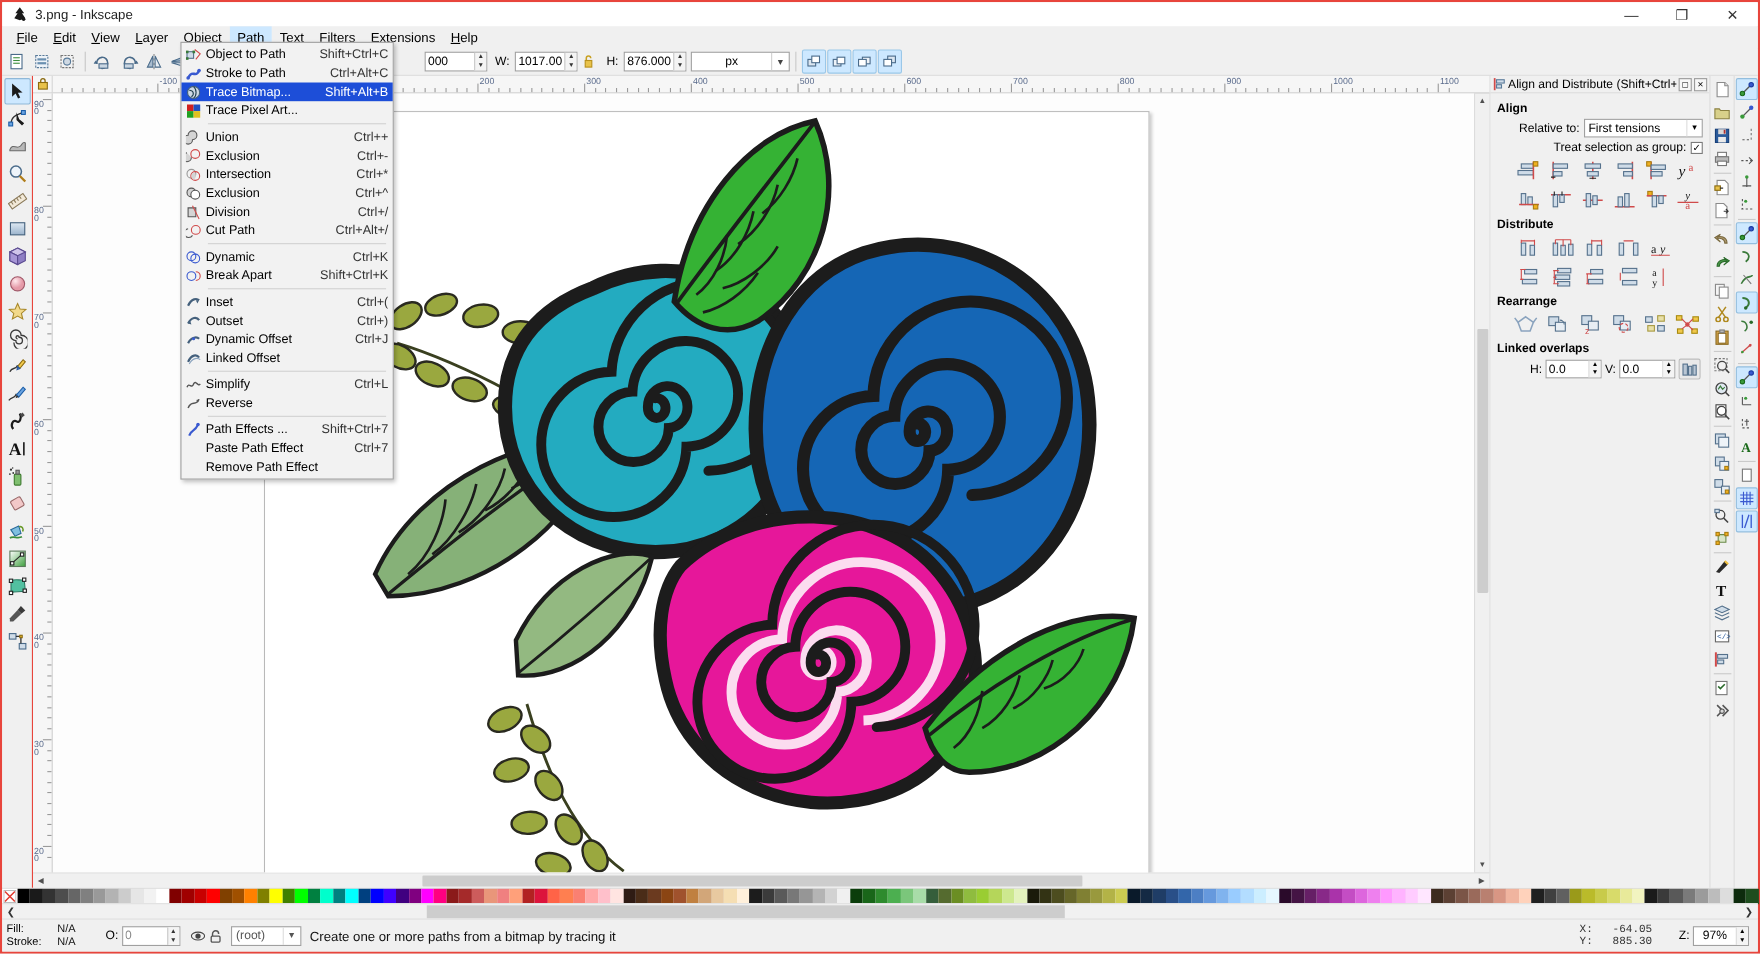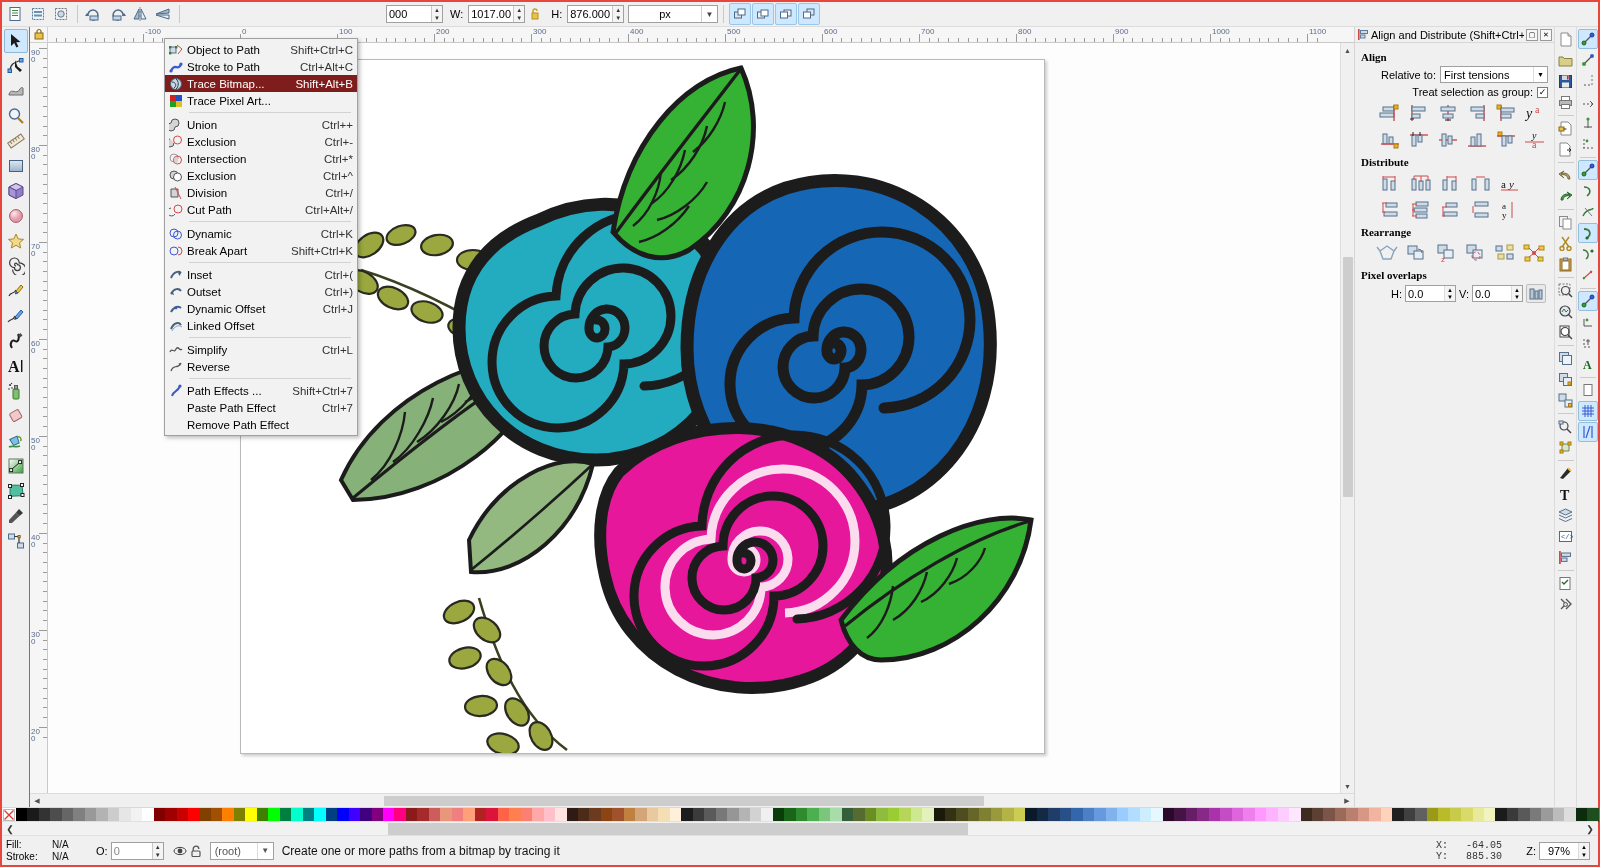--- a/index.html
+++ b/index.html
@@ -145,21 +145,21 @@
 
   
   #rightdock { width: 200px; min-width:200px; background: #f0f0f0; display: flex; flex-direction: column;
                border-left: 1px solid #d5d5d5; }
   #dockHeaderRow { display: flex; align-items: center; height: 16px; background: #f0f0f0;
                    border-bottom: 1px solid #d8d8d8; padding: 0 2px; }
   #dockHeaderRow .dtitle { font-size: 11px; flex: 1; white-space: nowrap; overflow: hidden; }
   .dockbtn { width: 12px; height: 12px; border: 1px solid #9a9a9a; background: #f7f7f7;
              display:flex; align-items:center; justify-content:center; font-size: 7px; margin-left: 2px; }
   #dockBody { flex: 1; padding: 4px 6px; overflow: hidden; background:#f0f0f0; }
-  .sec-title { font-weight: bold; font-size: 11px; margin: 4px 0 3px 0; font-family: Liberation Serif, serif; }
+  .sec-title { font-weight: bold; font-size: 11px; margin: 4px 0 3px 0; }
   .row-right { display: flex; justify-content: flex-end; align-items: center; gap: 4px; margin-bottom: 3px; }
   .row-right label { font-size: 11px; }
   .combo {
     width: 108px; height: 17px; background: #fff; border: 1px solid #a0a0a0;
     display: flex; align-items: center; justify-content: space-between; padding-left: 3px;
   }
   .combo span { font-size: 11px; }
   .combo .cb-arrow { width: 14px; height: 15px; display:flex;align-items:center;justify-content:center; font-size:7px; border-left:1px solid #ddd; }
   .chk { width: 11px; height: 11px; border: 1px solid #7a7a7a; background: #fff;
          display:flex;align-items:center;justify-content:center; font-size:9px; line-height:9px; }
@@ -231,35 +231,61 @@
   
   #pathmenu {
     position: absolute; left: 162px; top: 36px; width: 194px;
     background: #f2f2f2; border: 1px solid #a0a0a0;
     box-shadow: 2px 2px 4px rgba(0,0,0,0.25);
     z-index: 500; padding: 2px 0;
   }
   #pathmenu .mrow {
     display: flex; align-items: center; height: 17px; padding: 0 4px 0 0; position: relative;
   }
-  #pathmenu .mrow.hl { background: #7f1d1d; color: #fff; }
+  #pathmenu .mrow.hl { background: #1d4ed8; color: #fff; }
   #pathmenu .mrow .micon { width: 22px; height: 16px; display:flex; align-items:center; justify-content:center; }
   #pathmenu .mrow .mlabel { flex: 1; font-size: 11.5px; white-space: nowrap; }
   #pathmenu .mrow .maccel { font-size: 11.5px; color: #333; white-space: nowrap; padding-left: 12px; }
   #pathmenu .mrow.hl .maccel { color: #fff; }
   #pathmenu .msep { height: 1px; background: #d2d2d2; margin: 3px 6px 3px 24px; }
 
   svg { display: block; }
 </style>
 </head>
 <body>
 
 <div id="app">
 
-
+  <div id="titlebar">
+    <span class="tb-icon">
+      <svg width="16" height="16" viewBox="0 0 16 16">
+        <path d="M8 1.5 L4 7 L6 7 L3 11.5 L8 13.5 L13 11.5 L10 7 L12 7 Z" fill="#1b1b1b"></path>
+        <circle cx="11.5" cy="12.5" r="1.6" fill="#1b1b1b"></circle>
+      </svg>
+    </span>
+    <span class="tb-title">3.png - Inkscape</span>
+    <div id="wincontrols">
+      <div>—</div>
+      <div>❐</div>
+      <div>✕</div>
+    </div>
+  </div>
+
+  <div id="menubar">
+    <div class="mi"><u>F</u>ile</div>
+    <div class="mi"><u>E</u>dit</div>
+    <div class="mi"><u>V</u>iew</div>
+    <div class="mi"><u>L</u>ayer</div>
+    <div class="mi"><u>O</u>bject</div>
+    <div class="mi open"><u>P</u>ath</div>
+    <div class="mi"><u>T</u>ext</div>
+    <div class="mi">Filter<u>s</u></div>
+    <div class="mi">E<u>x</u>tensions</div>
+    <div class="mi"><u>H</u>elp</div>
+  </div>
 
   <div id="cmdbar">
     <div class="tbtn">
       <svg width="16" height="16" viewBox="0 0 16 16">
           <rect x="3" y="1.5" width="10" height="13" fill="#fff" stroke="#4a6b8a"></rect>
           <rect x="5" y="4" width="6" height="1" fill="#3d8f3d"></rect>
           <rect x="5" y="6.5" width="6" height="1" fill="#3d8f3d"></rect>
           <rect x="5" y="9" width="6" height="1" fill="#3d8f3d"></rect>
         </svg>
     </div>
@@ -1149,21 +1175,21 @@
                 <circle cx="11" cy="10" r="2" fill="#d04a4a"></circle>
                 <rect x="1" y="2" width="5" height="4" fill="#f0c84a" stroke="#a88a10"></rect>
                 <rect x="16" y="3" width="5" height="4" fill="#f0c84a" stroke="#a88a10"></rect>
                 <rect x="2" y="14" width="5" height="4" fill="#f0c84a" stroke="#a88a10"></rect>
                 <rect x="15" y="14" width="5" height="4" fill="#f0c84a" stroke="#a88a10"></rect>
                 <path d="M6 5 L10 9 M16 5 L12 9 M6 14 L10 11 M16 15 L12 11" stroke="#d04a4a"></path>
               </svg>
           </div>
         </div>
 
-        <div class="sec-title">Pixel overlaps</div>
+        <div class="sec-title">Linked overlaps</div>
 
         <div class="ovl-row">
           <label>H:</label>
           <div class="ovl-spin">
             <input readonly="" value="0.0" style="">
             <span class="arrows">
                 <i>▲</i>
                 <i>▼</i>
               </span>
           </div>

